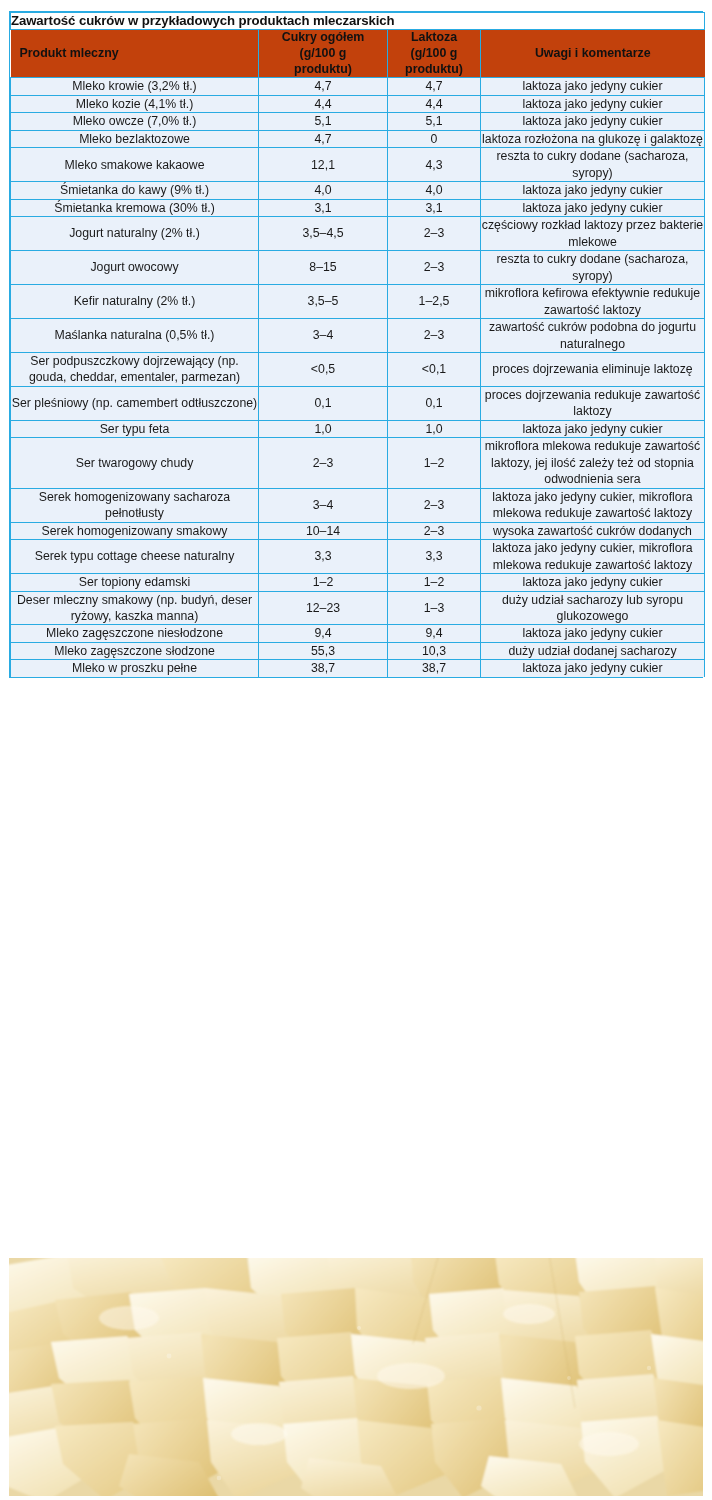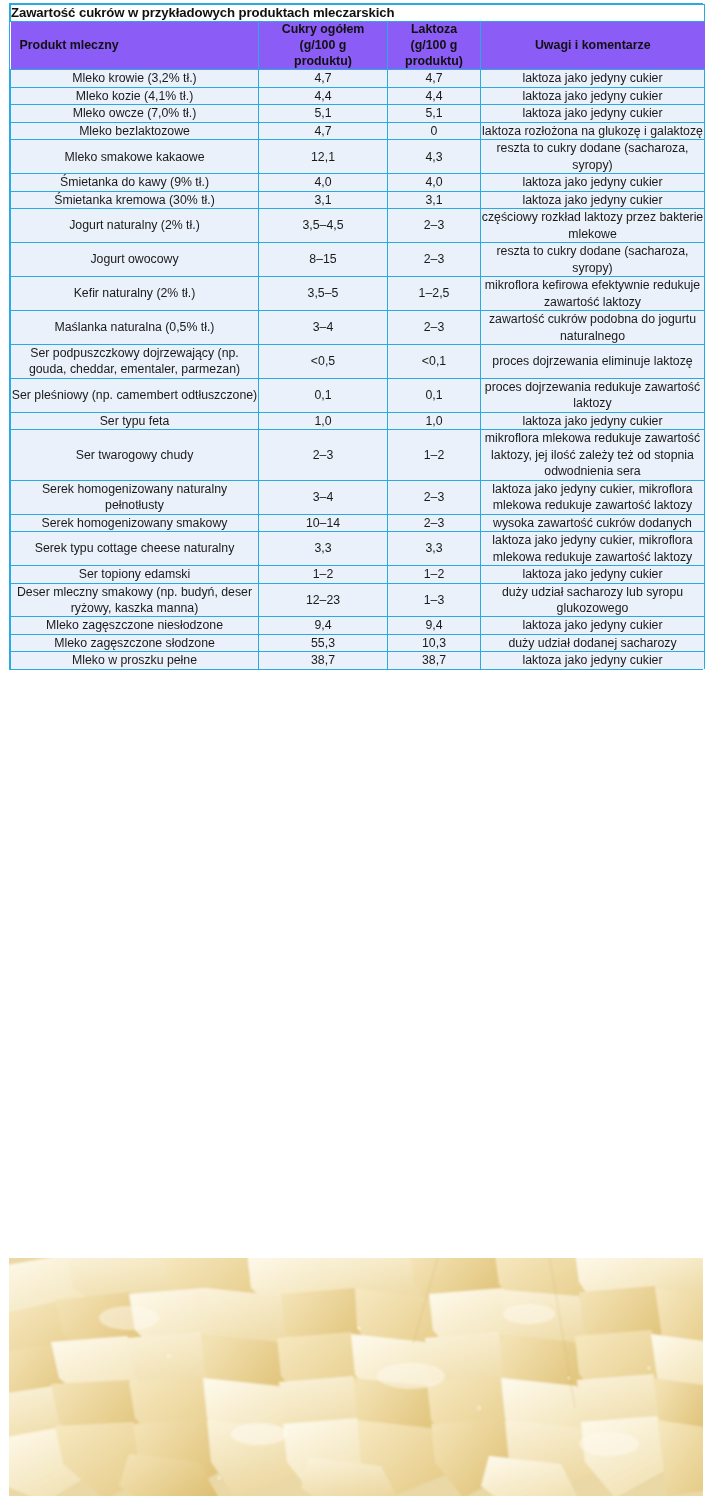--- a/index.html
+++ b/index.html
@@ -19,21 +19,21 @@
   .page {
     position: relative;
     width: 712px;
     height: 1500px;
   }
 
   
   .table-wrap {
     position: absolute;
     left: 9px;
-    top: 3px;
+    top: 11px;
     width: 694px;
     box-sizing: border-box;
     border: 1.5px solid #29abe2;
     background: #ffffff;
   }
 
   table.sugar-table {
     width: 100%;
     border-collapse: collapse;
     table-layout: fixed;
@@ -56,21 +56,21 @@
     font-size: 13.2px;
     font-weight: bold;
     letter-spacing: -0.1px;
     color: #111111;
     text-align: left;
     line-height: 1.2;
   }
 
   
   .head-row th {
-    background: #8b5cf6;
+    background: #c2410c;
     font-size: 12.4px;
     font-weight: bold;
     color: #111111;
     line-height: 1.28;
     padding: 7px 6px;
     border-bottom: 1.5px solid #29abe2;
   }
   .head-row th.col-product {
     text-align: left;
     padding-left: 9px;
@@ -248,21 +248,21 @@
             <td class="c-num">1,0</td>
             <td class="c-notes">laktoza jako jedyny cukier</td>
           </tr>
           <tr>
             <td class="c-product">Ser twarogowy chudy</td>
             <td class="c-num">2–3</td>
             <td class="c-num">1–2</td>
             <td class="c-notes">mikroflora mlekowa redukuje zawartość laktozy, jej ilość zależy też od stopnia odwodnienia sera</td>
           </tr>
           <tr>
-            <td class="c-product">Serek homogenizowany naturalny pełnotłusty</td>
+            <td class="c-product">Serek homogenizowany sacharoza pełnotłusty</td>
             <td class="c-num">3–4</td>
             <td class="c-num">2–3</td>
             <td class="c-notes">laktoza jako jedyny cukier, mikroflora mlekowa redukuje zawartość laktozy</td>
           </tr>
           <tr>
             <td class="c-product">Serek homogenizowany smakowy</td>
             <td class="c-num">10–14</td>
             <td class="c-num">2–3</td>
             <td class="c-notes">wysoka zawartość cukrów dodanych</td>
           </tr>

